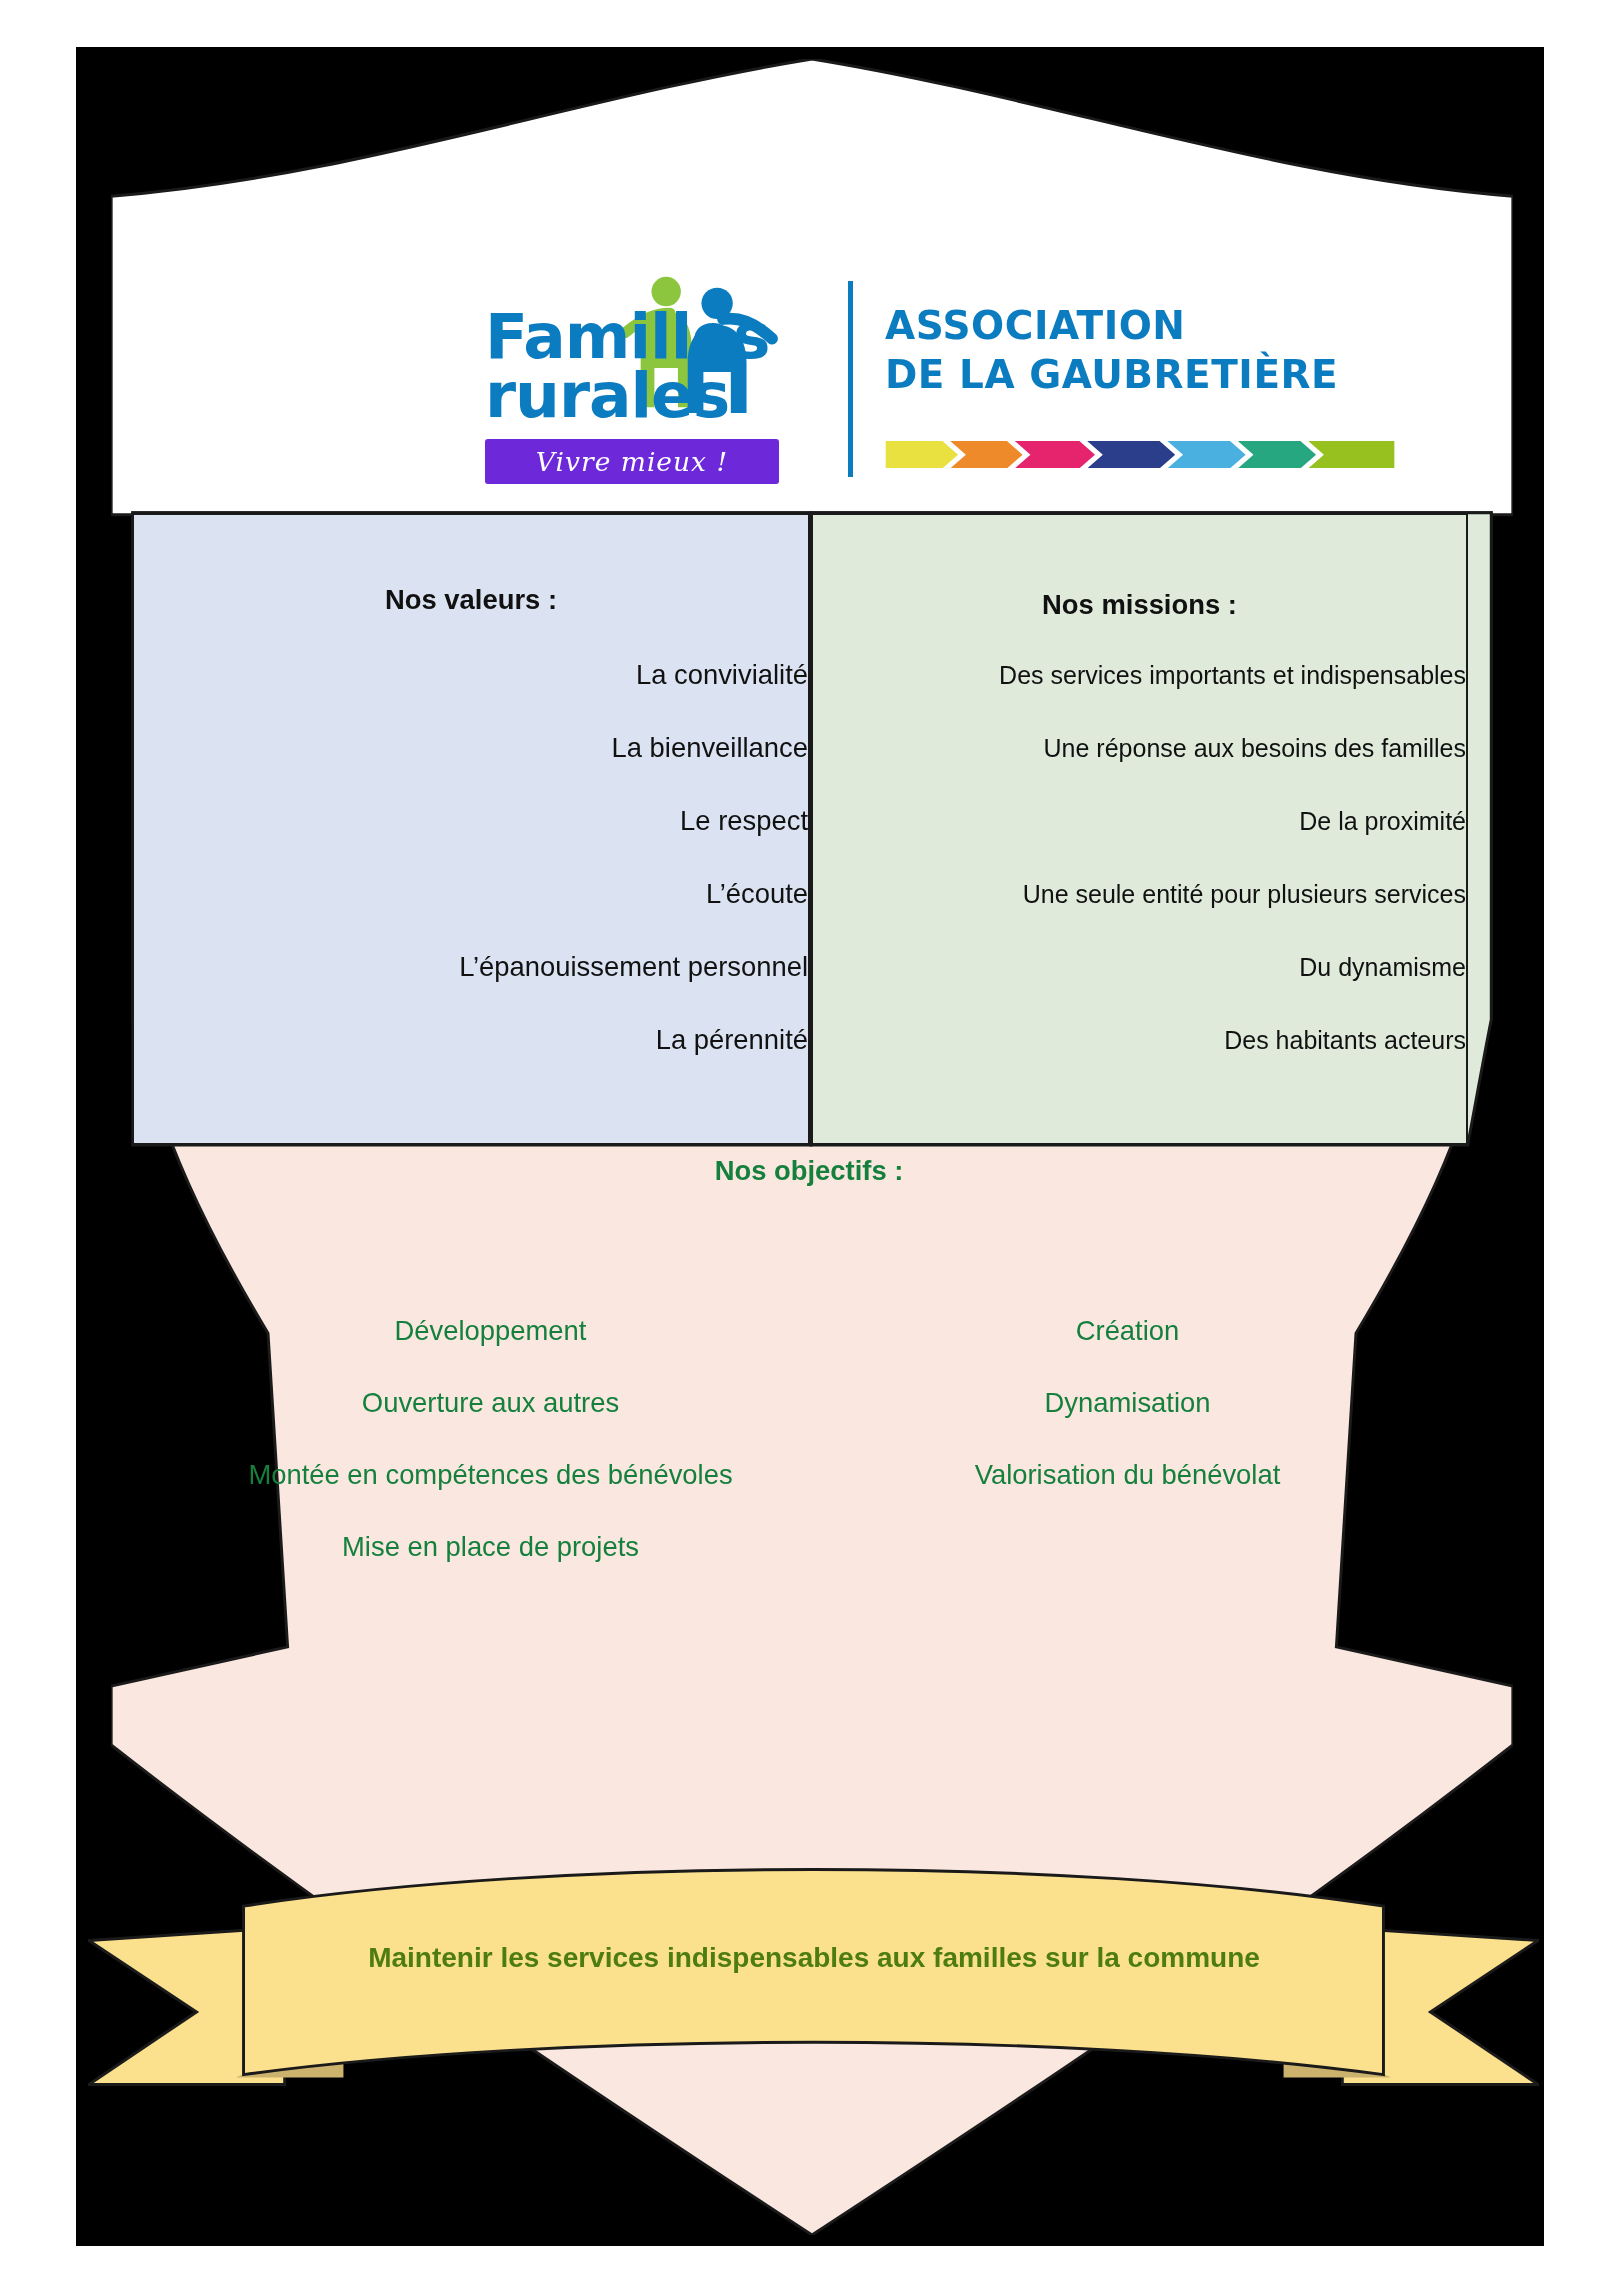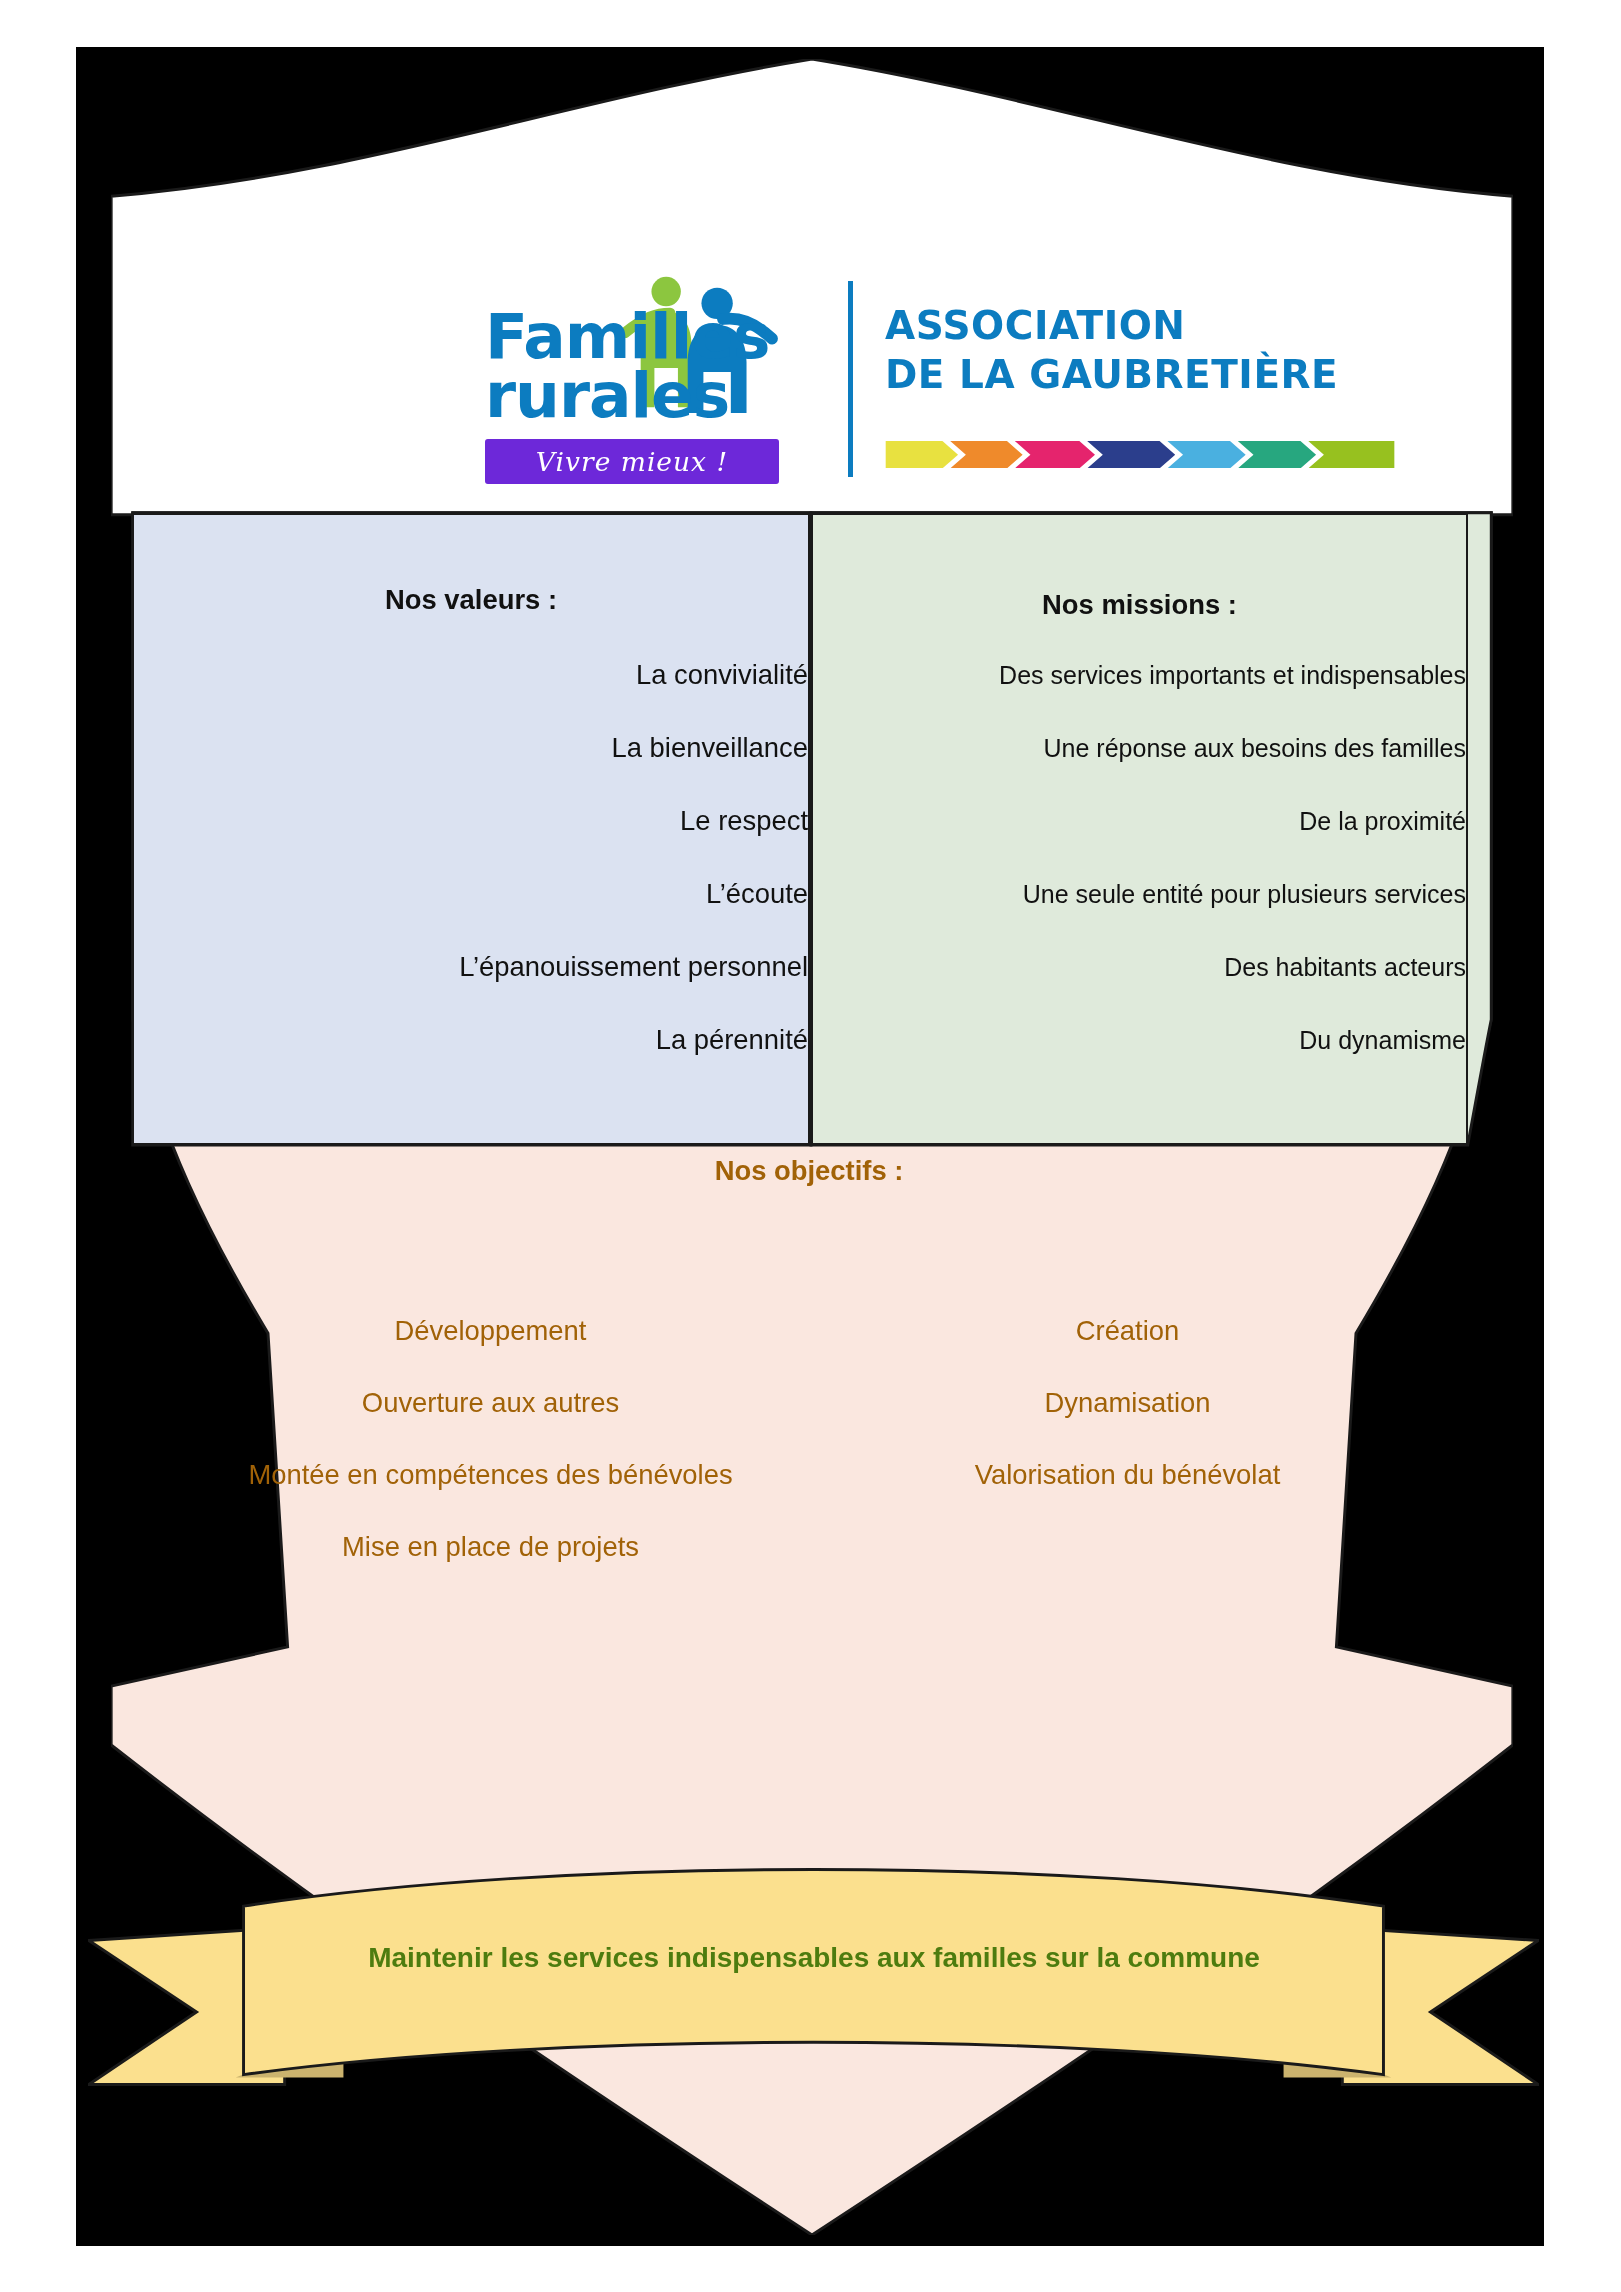--- a/index.html
+++ b/index.html
@@ -165,21 +165,21 @@
   .panel-missions .panel-list { margin-top: 17.6px; }
   .panel-missions .panel-list li { font-size: 25px; }
 
   
   .objectives {
     position: absolute;
     left: 172px;
     top: 1155px;
     width: 1274px;
     text-align: center;
-    color: #a16207;
+    color: #15803d;
   }
   .objectives-title {
     font-weight: bold;
     font-size: 27.4px;
     font-family: "Liberation Sans", sans-serif;
     margin: 0;
   }
   .obj-cols {
     display: flex;
     margin-top: 108px;
@@ -294,22 +294,22 @@
     </ul>
   </div>
 
   <div class="panel panel-missions">
     <div class="panel-title">Nos missions :</div>
     <ul class="panel-list">
       <li>Des services importants et indispensables</li>
       <li>Une réponse aux besoins des familles</li>
       <li>De la proximité</li>
       <li>Une seule entité pour plusieurs services</li>
+      <li>Du dynamisme</li>
       <li>Des habitants acteurs</li>
-      <li>Du dynamisme</li>
     </ul>
   </div>
 
   <div class="objectives">
     <div class="objectives-title">Nos objectifs :</div>
     <div class="obj-cols">
       <div class="obj-col">
         <ul>
           <li>Développement</li>
           <li>Ouverture aux autres</li>

